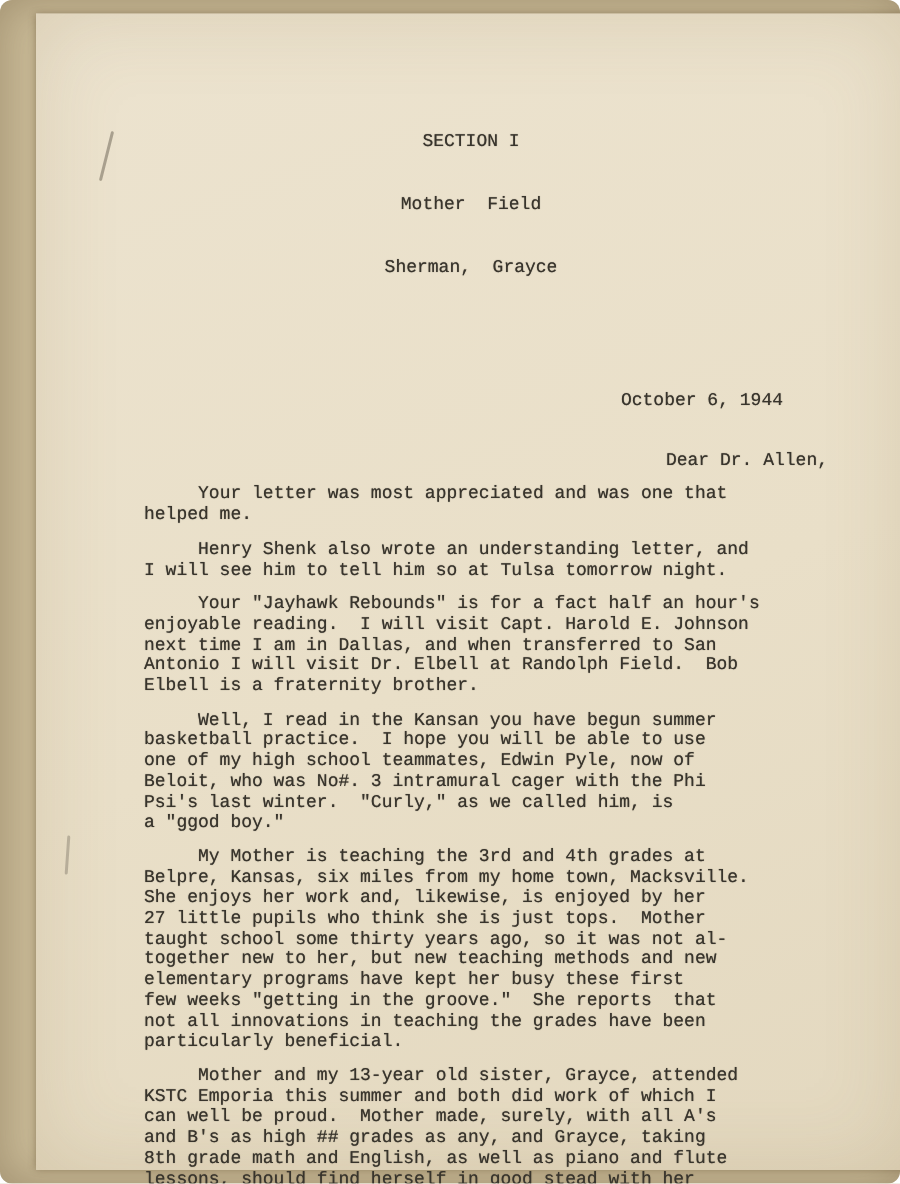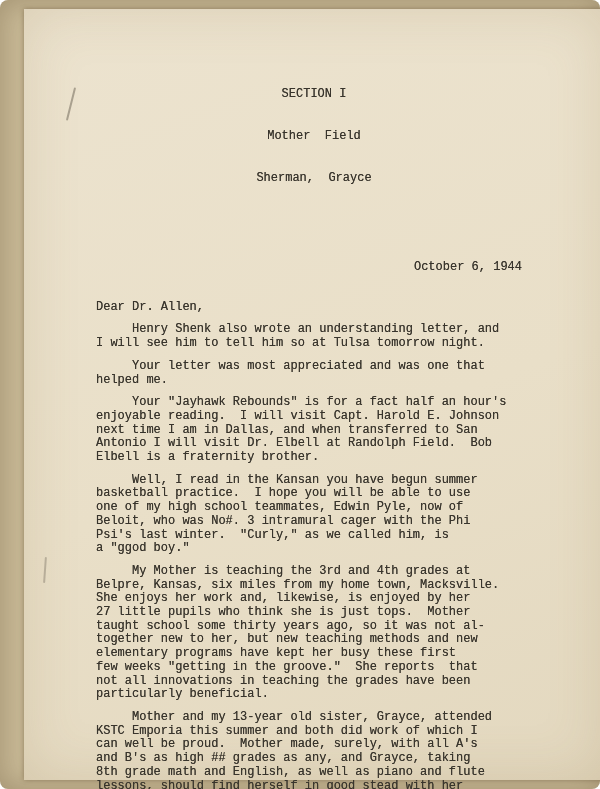--- a/index.html
+++ b/index.html
@@ -47,20 +47,21 @@
     padding-right: 82px;
     white-space: pre-wrap;
   }
   .body-text {
     margin-top: 26px;
     margin-left: 72px;
     margin-right: 52px;
   }
   .salutation {
     white-space: pre-wrap;
+    text-align: right;
   }
   .para {
     margin-top: 9px;
     white-space: pre-wrap;
   }
   .pencil-mark {
     position: absolute;
     background: rgba(70, 62, 50, 0.4);
     border-radius: 2px;
   }
@@ -89,24 +90,24 @@
     <div class="letterhead ink">
       <div>SECTION I</div>
       <div>Mother  Field</div>
       <div>Sherman,  Grayce</div>
     </div>
 
     <div class="date ink">October 6, 1944</div>
 
     <div class="body-text ink">
       <div class="salutation">Dear Dr. Allen,</div>
+      <div class="para">     Your letter was most appreciated and was one that
+helped me.</div>
       <div class="para">     Henry Shenk also wrote an understanding letter, and
 I will see him to tell him so at Tulsa tomorrow night.</div>
-      <div class="para">     Your letter was most appreciated and was one that
-helped me.</div>
       <div class="para">     Your "Jayhawk Rebounds" is for a fact half an hour's
 enjoyable reading.  I will visit Capt. Harold E. Johnson
 next time I am in Dallas, and when transferred to San
 Antonio I will visit Dr. Elbell at Randolph Field.  Bob
 Elbell is a fraternity brother.</div>
       <div class="para">     Well, I read in the Kansan you have begun summer
 basketball practice.  I hope you will be able to use
 one of my high school teammates, Edwin Pyle, now of
 Beloit, who was No#. 3 intramural cager with the Phi
 Psi's last winter.  "Curly," as we called him, is

